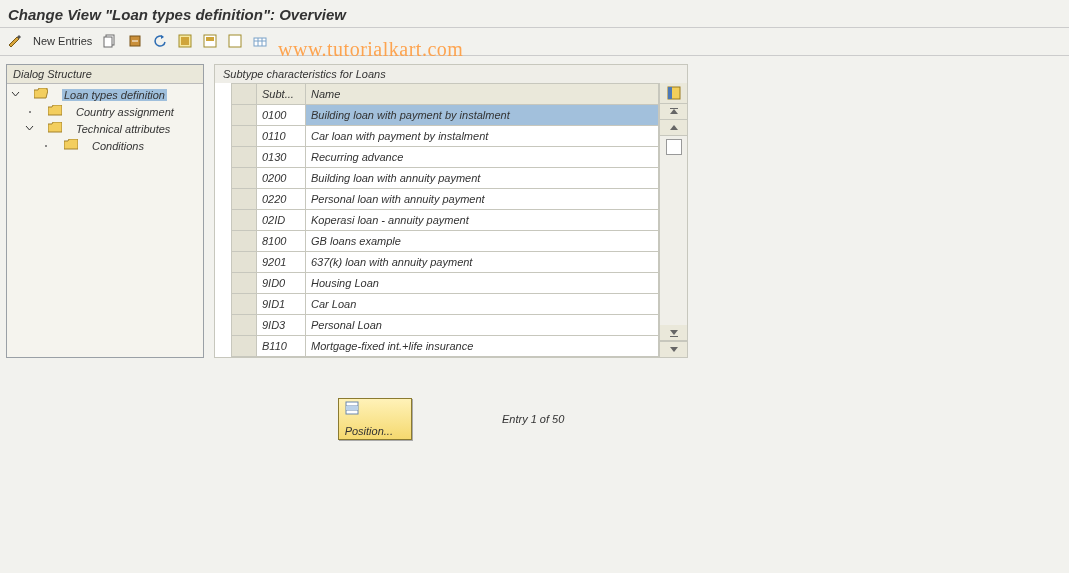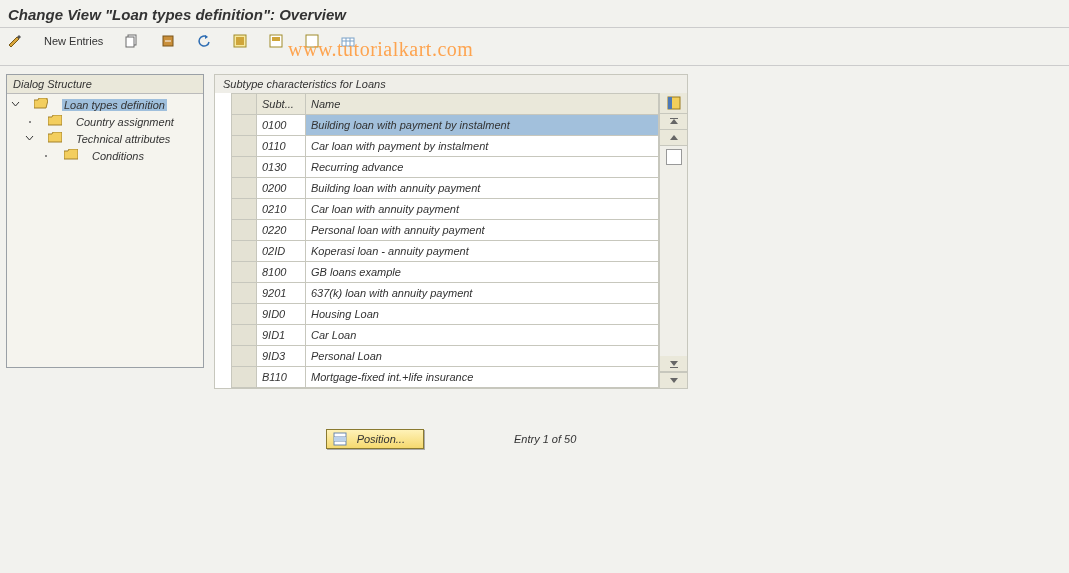--- a/index.html
+++ b/index.html
@@ -22,22 +22,22 @@
     padding: 6px 8px 4px 8px;
   }
   .hr {
     height: 1px;
     background: #ccc;
     margin: 0 0 2px 0;
   }
   .toolbar {
     display: flex;
     align-items: center;
-    padding: 2px 6px 15px 6px;
-    gap: 18px;
+    padding: 2px 6px 5px 6px;
+    gap: 7px;
     border-bottom: 1px solid #ccc;
   }
   .tb-btn {
     display: inline-flex;
     align-items: center;
     justify-content: center;
     width: 18px;
     height: 18px;
     cursor: pointer;
   }
@@ -81,21 +81,21 @@
     background: #9fbfdc;
     padding: 0 2px;
   }
   .expander {
     width: 9px; height: 9px;
     display:inline-flex;align-items:center;justify-content:center;
   }
   .watermark {
     position: absolute;
     top: 38px;
-    left: 288px;
+    left: 278px;
     color: #ff9c3f;
     font-size: 20px;
     opacity: .9;
     letter-spacing: .5px;
     pointer-events: none;
     font-family: Georgia, serif;
   }
 
   
   .panel {
@@ -174,28 +174,29 @@
   .footer {
     margin-top: 40px;
     display:flex;
     align-items:center;
     justify-content:center;
     gap: 90px;
     width: 474px;
   }
   .btn {
     display:inline-flex;
-    align-items:center;
+    align-items:flex-start;
     gap:10px;
     border:1px solid #8a7a30;
     background: linear-gradient(#fff2b8,#f5d96f);
     padding: 2px 18px 2px 6px;
     cursor:pointer;
     box-shadow: 1px 1px 0 #aaa;
     font-size:11px;
+    flex-direction:column;
   }
   .entry-text { color:#333; }
 </style>
 </head>
 <body>
 
 <div class="page-title">Change View "Loan types definition": Overview</div>
 <div class="hr"></div>
 
 <div class="toolbar">
@@ -326,25 +327,20 @@
             </tr>
             <tr>
               <td class="row-handle"></td>
               <td class="col-sub">0130</td>
               <td>Recurring advance</td>
             </tr>
             <tr>
               <td class="row-handle"></td>
               <td class="col-sub">0200</td>
               <td>Building loan with annuity payment</td>
-            </tr>
-            <tr>
-              <td class="row-handle"></td>
-              <td class="col-sub">0210</td>
-              <td>Car loan with annuity payment</td>
             </tr>
             <tr>
               <td class="row-handle"></td>
               <td class="col-sub">0220</td>
               <td>Personal loan with annuity payment</td>
             </tr>
             <tr>
               <td class="row-handle"></td>
               <td class="col-sub">02ID</td>
               <td>Koperasi loan - annuity payment</td>

